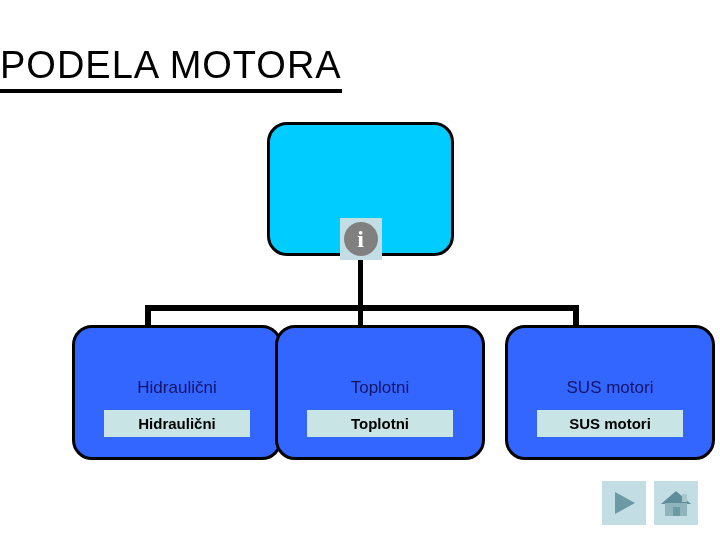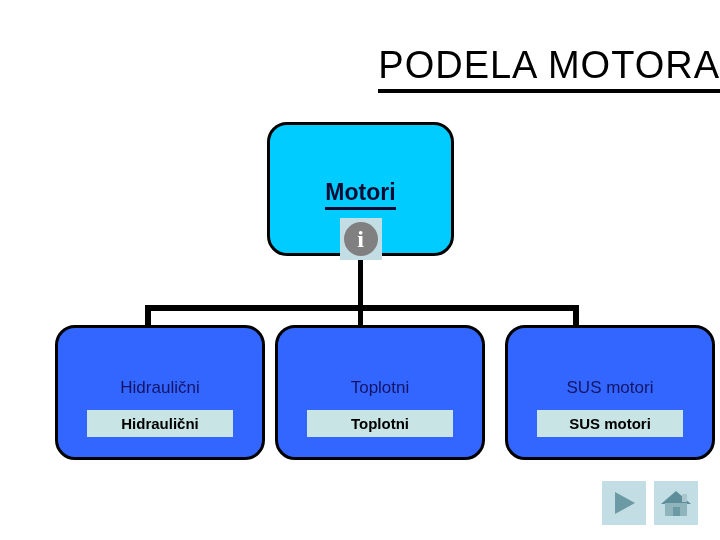--- a/index.html
+++ b/index.html
@@ -22,21 +22,21 @@
     height: 540px;
     background: #ffffff;
   }
 
   
   #slide-title {
     position: absolute;
     left: 0;
     top: 44px;
     width: 720px;
-    text-align: right;
+    text-align: left;
     font-size: 38px;
     font-weight: normal;
     letter-spacing: 1px;
     color: #000000;
     white-space: nowrap;
   }
   #slide-title .t-underline {
     display: inline-block;
     border-bottom: 4px solid #000000;
     padding-bottom: 2px;
@@ -110,21 +110,21 @@
     font-family: "Liberation Serif", serif;
     line-height: 1;
   }
 
   .child {
     width: 210px;
     height: 135px;
     top: 325px;
     background: #3366ff;
   }
-  #node-child-0 { left: 55px; padding-left: 28px; }
+  #node-child-0 { left: 72px; padding-left: 28px; }
   #node-child-1 { left: 275px; }
   #node-child-2 { left: 505px; }
 
   .child-title {
     position: absolute;
     left: 0;
     top: 50px;
     width: 100%;
     text-align: center;
     font-size: 17px;
@@ -167,23 +167,20 @@
     <span class="t-underline">PODELA MOTORA</span>
   </div>
 
   <div class="connector" id="conn-trunk"></div>
   <div class="connector" id="conn-crossbar"></div>
   <div class="connector" id="conn-drop-left"></div>
   <div class="connector" id="conn-drop-mid"></div>
   <div class="connector" id="conn-drop-right"></div>
 
   <div class="node" id="node-root">
-    <div class="root-label">
-      <span>Motori</span>
-    </div>
     <div class="info-chip">
       <div class="info-circle">i</div>
     </div>
   </div>
 
   <div class="node child" id="node-child-0">
     <div class="child-title">Hidraulični</div>
     <div class="child-chip">Hidraulični</div>
   </div>
 

